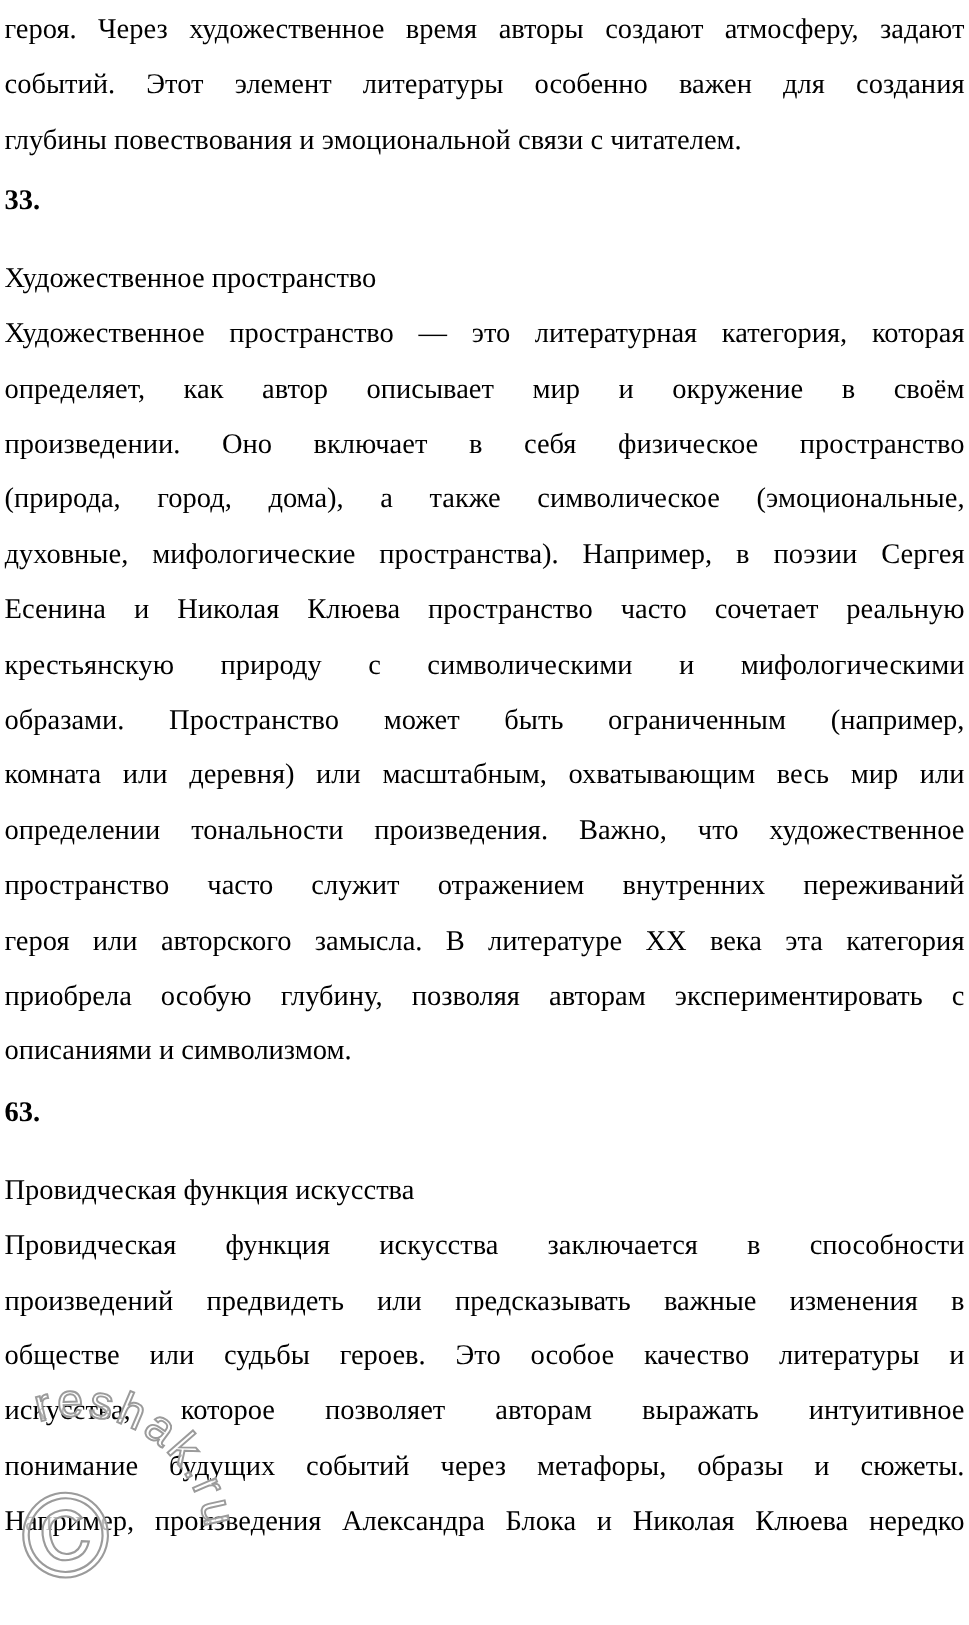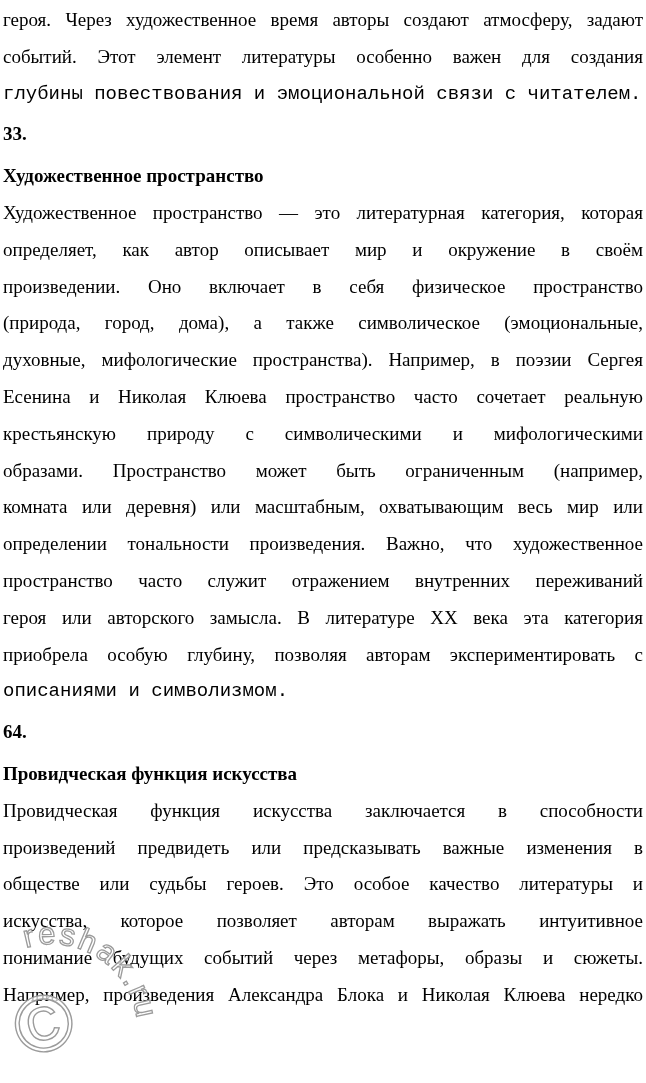--- a/index.html
+++ b/index.html
@@ -24,30 +24,29 @@
   .line {
     text-align: justify;
     text-align-last: justify;
     height: 36.8px;
     overflow: hidden;
     white-space: normal;
   }
   .line.last {
     text-align: left;
     text-align-last: left;
-    font-family: Liberation Mono, monospace;
   }
   .section-number {
     font-weight: 700;
     margin-top: 4px;
     height: 36.8px;
   }
   .heading {
-    font-weight: 700;
-    margin-top: 5px;
+    font-weight: 400;
+    margin-top: 15px;
     height: 36.8px;
   }
   .watermark {
     position: absolute;
     left: 0; top: 0;
     width: 646px; height: 1083px;
     pointer-events: none;
   }
   .wm-text {
     font-family: "Liberation Sans", sans-serif;
@@ -84,21 +83,21 @@
         <div class="line">Есенина и Николая Клюева пространство часто сочетает реальную</div>
         <div class="line">крестьянскую природу с символическими и мифологическими</div>
         <div class="line">образами. Пространство может быть ограниченным (например,</div>
         <div class="line">комната или деревня) или масштабным, охватывающим весь мир или</div>
         <div class="line">определении тональности произведения. Важно, что художественное</div>
         <div class="line">пространство часто служит отражением внутренних переживаний</div>
         <div class="line">героя или авторского замысла. В литературе XX века эта категория</div>
         <div class="line">приобрела особую глубину, позволяя авторам экспериментировать с</div>
         <div class="line last">описаниями и символизмом.</div>
       </div>
-      <div class="section-number">64.</div>
+      <div class="section-number">63.</div>
       <div class="heading">Провидческая функция искусства</div>
       <div class="paragraph">
         <div class="line">Провидческая функция искусства заключается в способности</div>
         <div class="line">произведений предвидеть или предсказывать важные изменения в</div>
         <div class="line">обществе или судьбы героев. Это особое качество литературы и</div>
         <div class="line">искусства, которое позволяет авторам выражать интуитивное</div>
         <div class="line">понимание будущих событий через метафоры, образы и сюжеты.</div>
         <div class="line">Например, произведения Александра Блока и Николая Клюева нередко</div>
       </div>
     </div>

